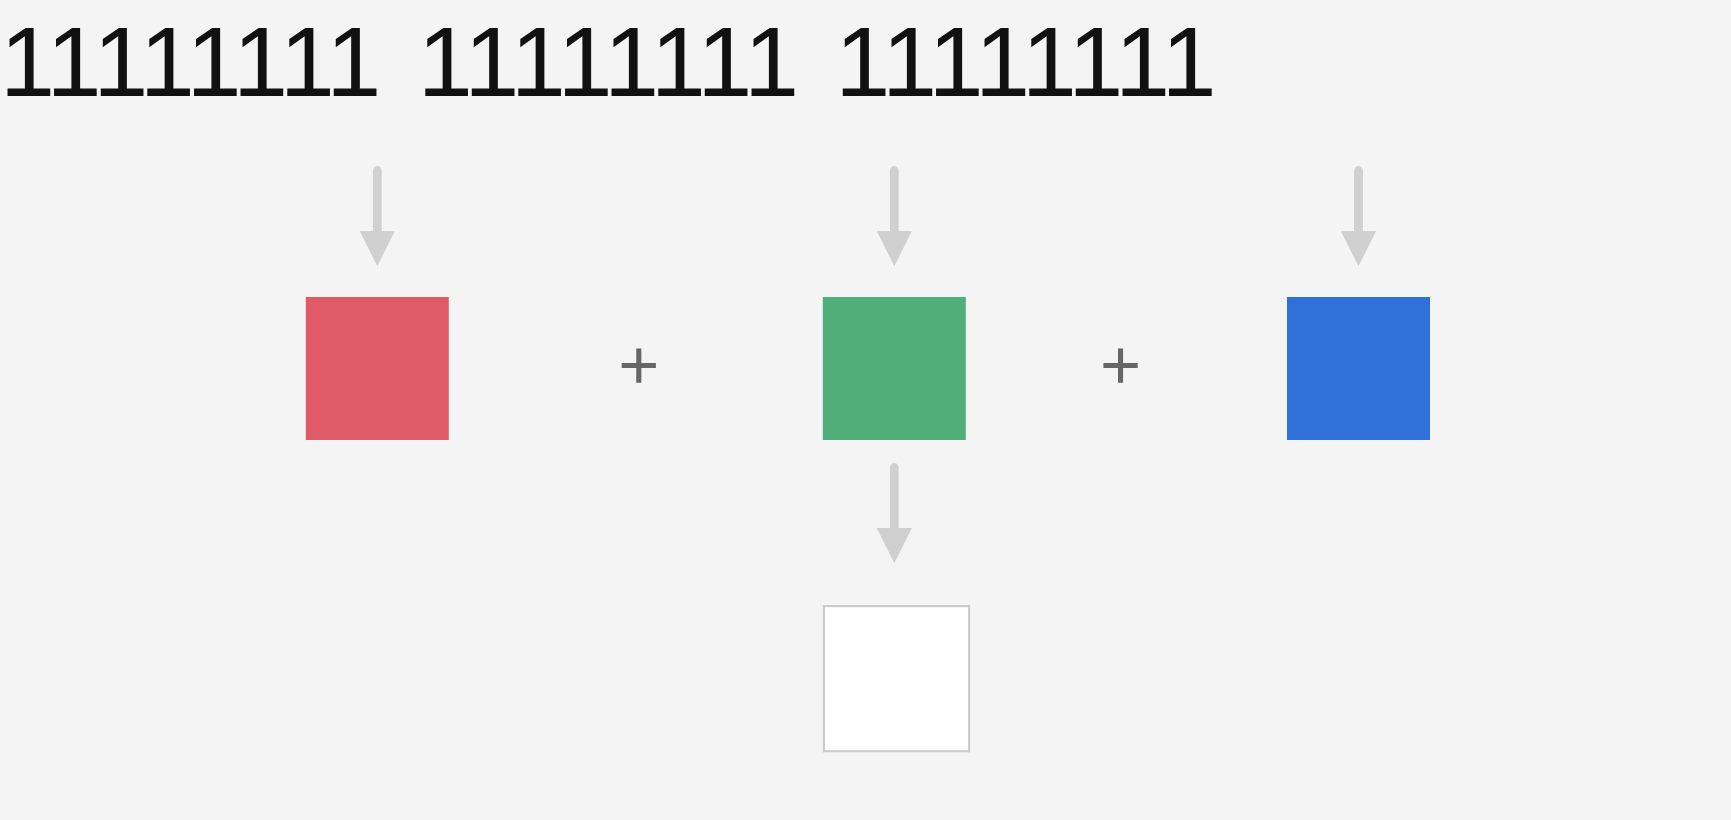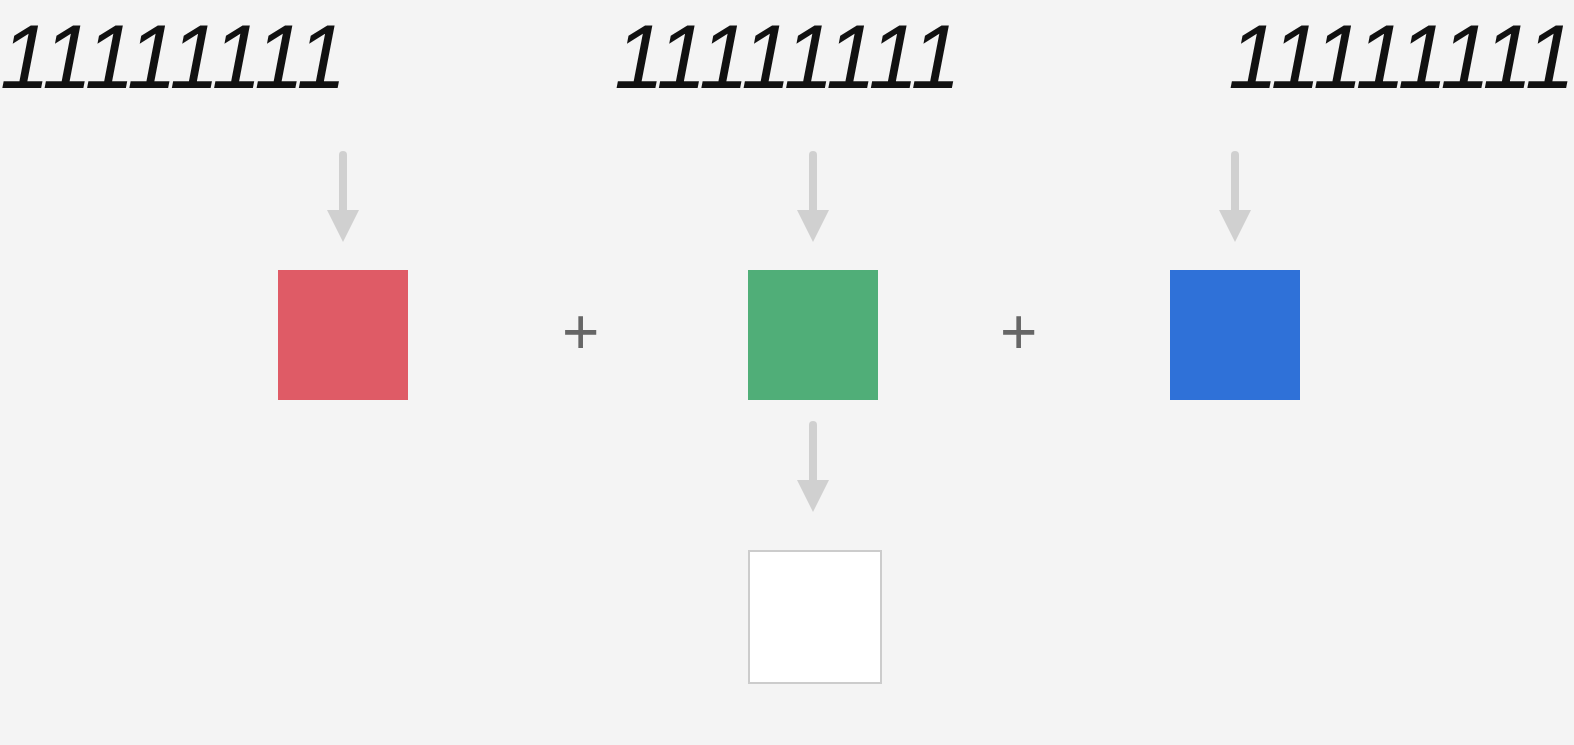--- a/index.html
+++ b/index.html
@@ -1,17 +1,17 @@
 <!DOCTYPE html>
 <html><head>
 <meta charset="utf-8">
 <style>
   html,body{margin:0;padding:0;width:1574px;height:745px;background:#f4f4f4;font-family:Helvetica,Arial,sans-serif;overflow:hidden;}
   .stage{position:relative;width:1574px;height:745px;}
-  .binary-row{position:absolute;top:12px;left:0;width:1574px;display:flex;justify-content:space-between;gap:34px;font-style:italic;}
+  .binary-row{position:absolute;top:12px;left:0;width:1574px;display:flex;justify-content:flex-start;gap:34px;}
   .byte{font-size:90px;line-height:1;color:#111;letter-spacing:-1px;font-weight:400;}
   .arrow{position:absolute;}
   .swatch{position:absolute;width:130px;height:130px;}
   .result-swatch{border:2px solid #ccc;}
   .plus{position:absolute;font-size:64px;color:#666;line-height:1;}
 </style>
 </head>
 <body>
 
 <div class="stage">

